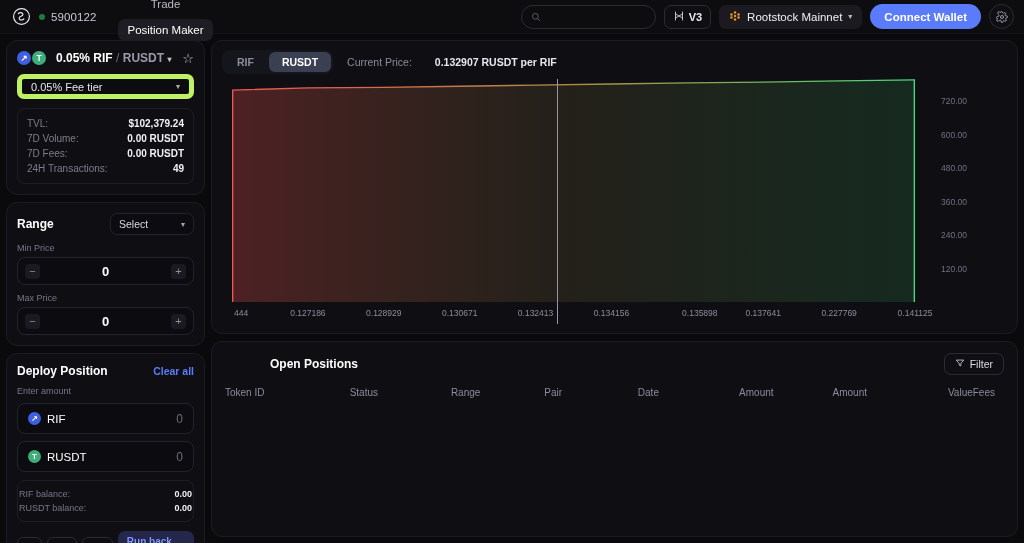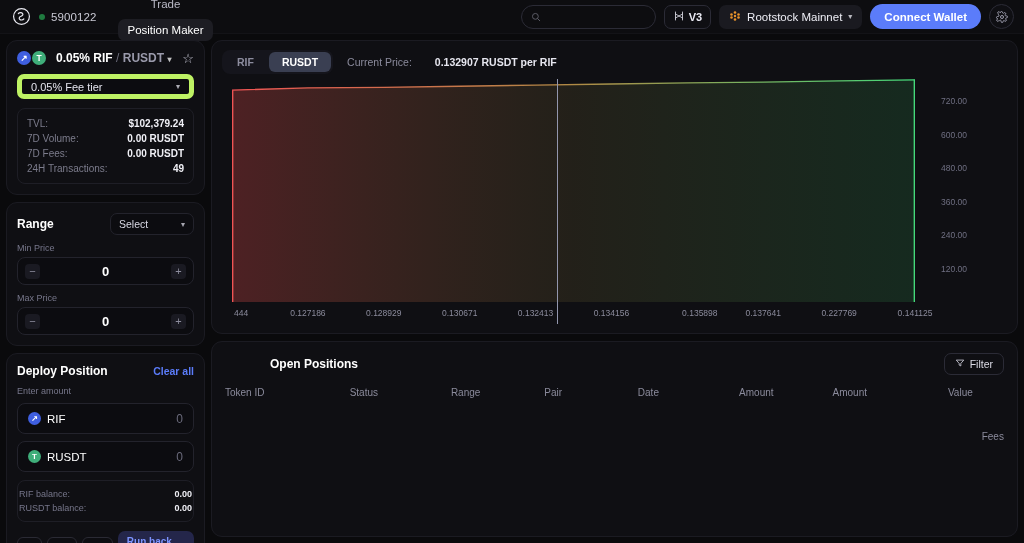--- a/index.html
+++ b/index.html
@@ -424,19 +424,19 @@
         </div>
         <div class="tbl-head" id="tblhead">
             <div class="th" style="flex: 0 0 16%;">Token ID</div>
             <div class="th" style="flex: 0 0 13%;">Status</div>
             <div class="th" style="flex: 0 0 12%;">Range</div>
             <div class="th" style="flex: 0 0 12%;">Pair</div>
             <div class="th" style="flex: 0 0 13%;">Date</div>
             <div class="th" style="flex: 0 0 12%;">Amount</div>
             <div class="th" style="flex: 0 0 12%;">Amount</div>
             <div class="th" style="flex: 0 0 6%; text-align: right;">Value</div>
-            <div class="th" style="flex: 0 0 4%; text-align: right; margin-top: 44px;">Fees</div>
+            <div class="th" style="flex: 0 0 4%; text-align: left;">Fees</div>
           </div>
       </div>
 
     </div>
   </div>
 </div>
 
 </body></html>

